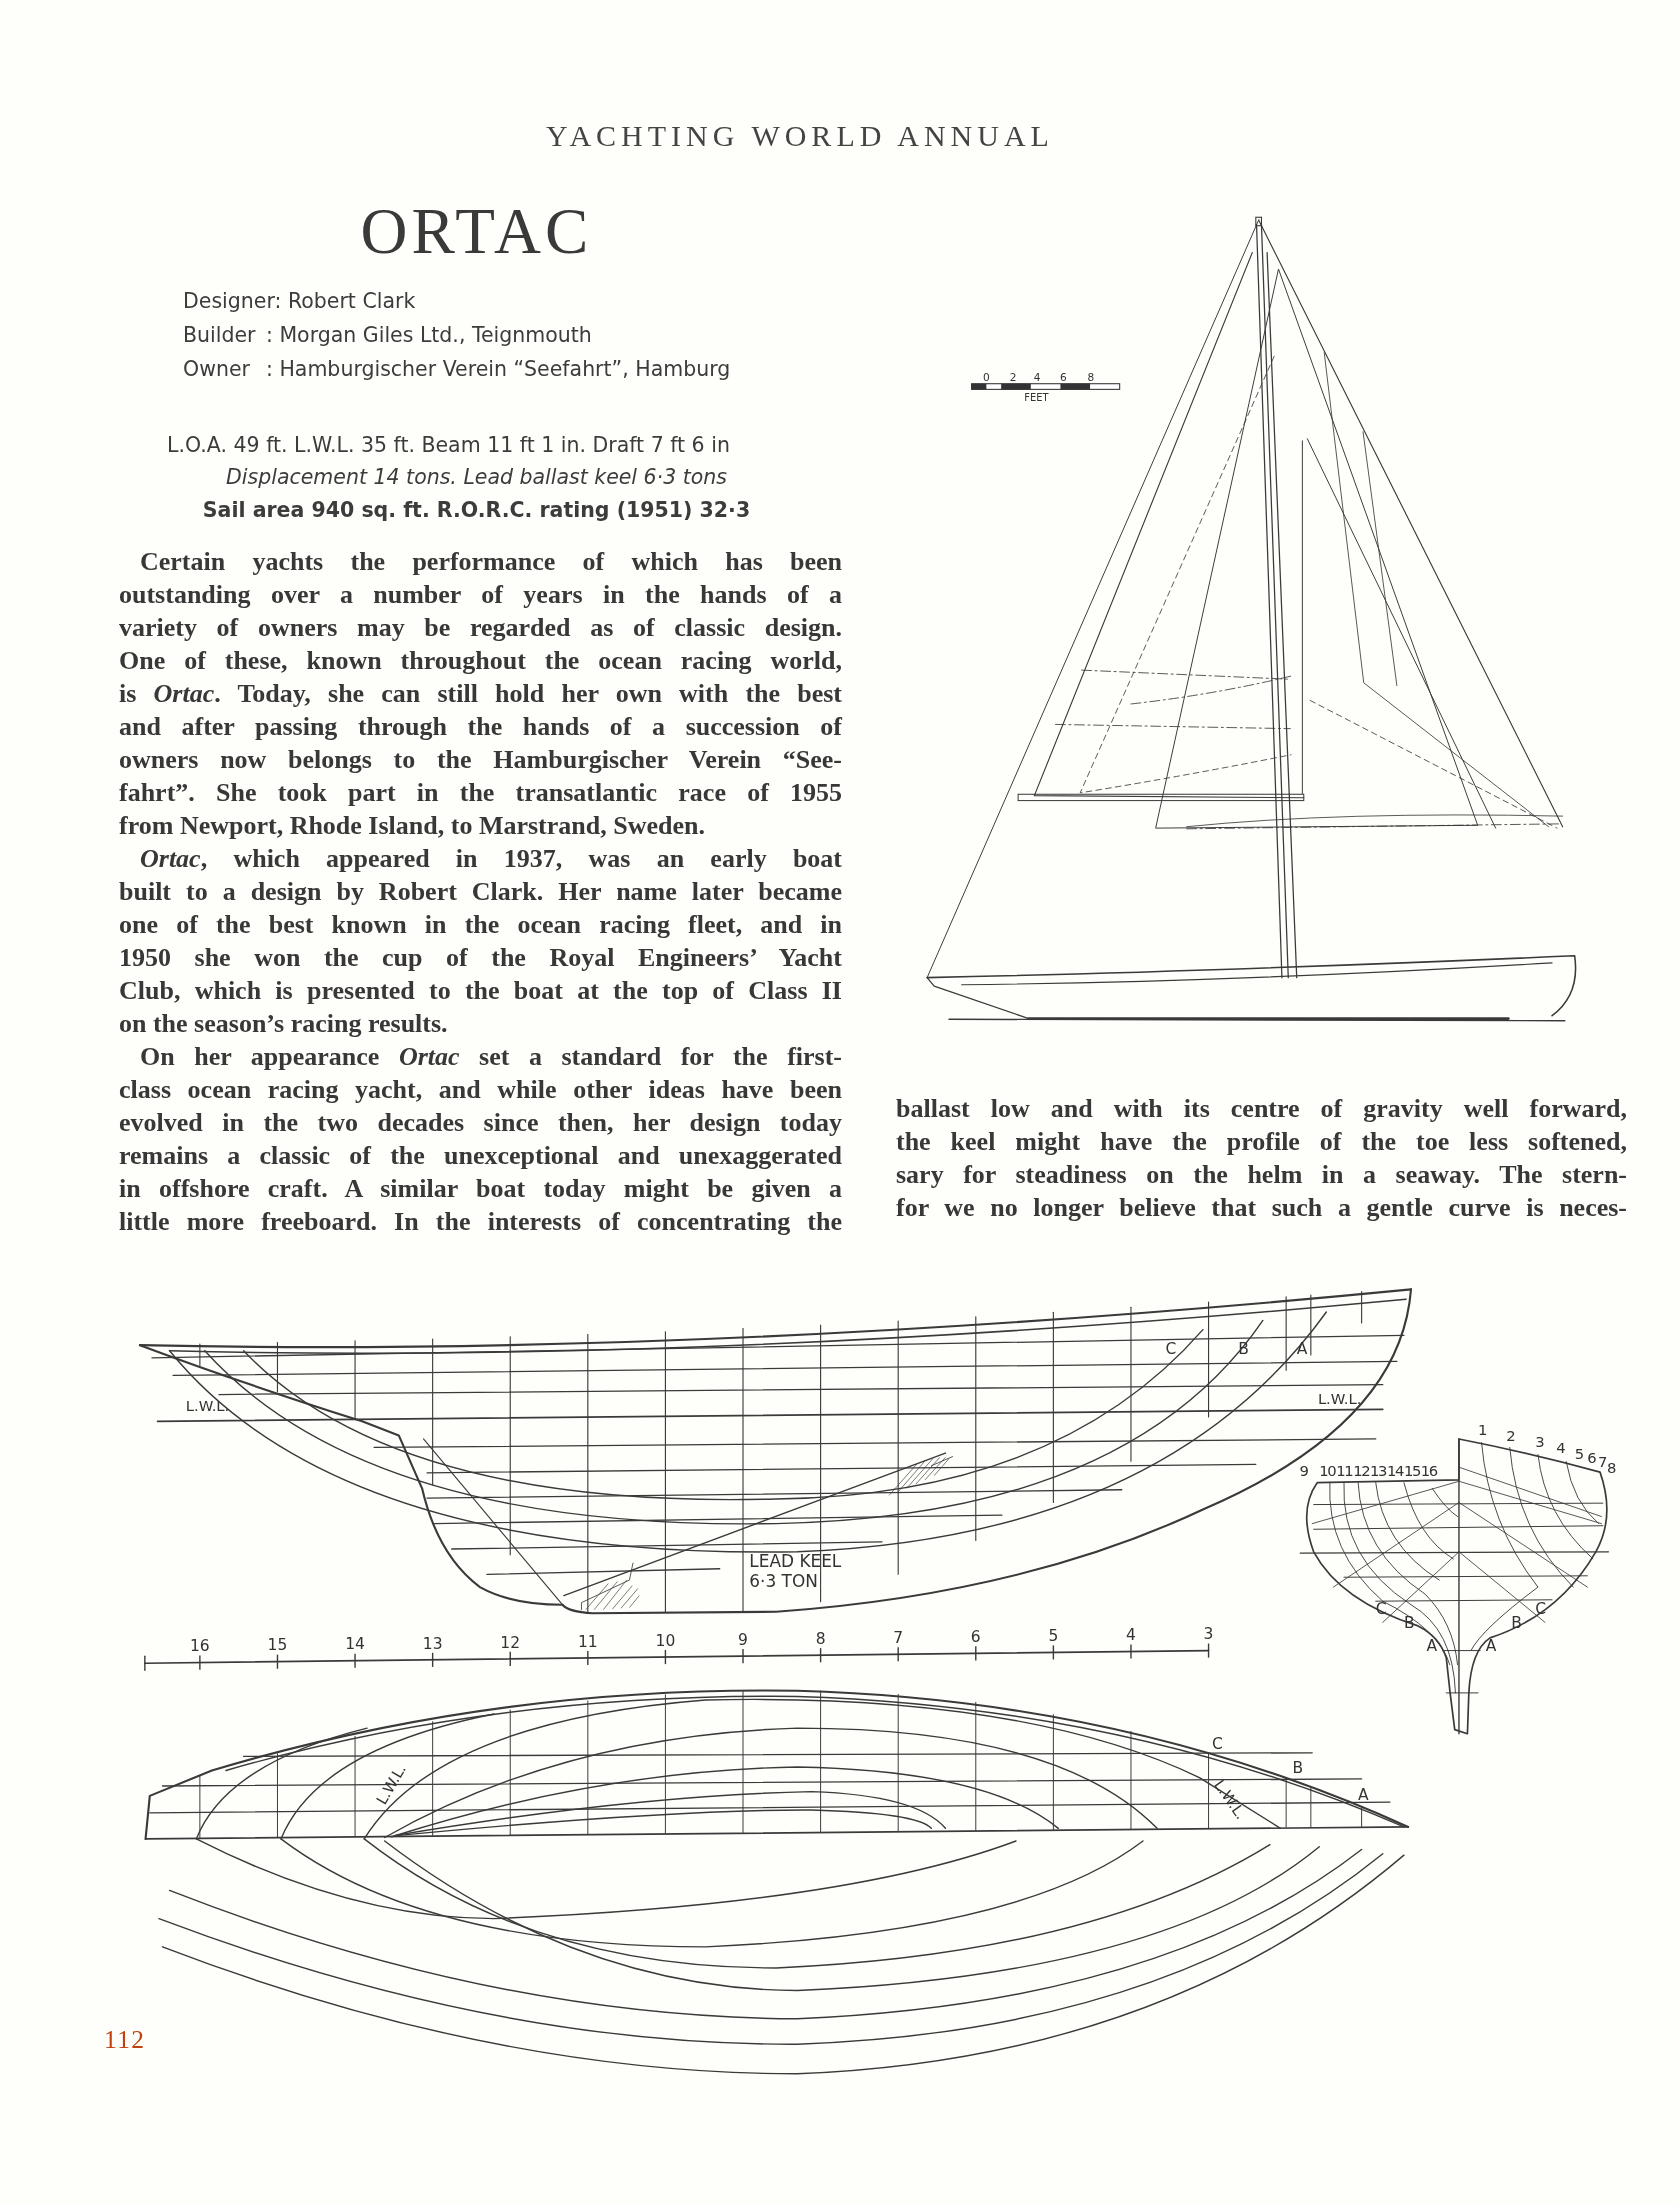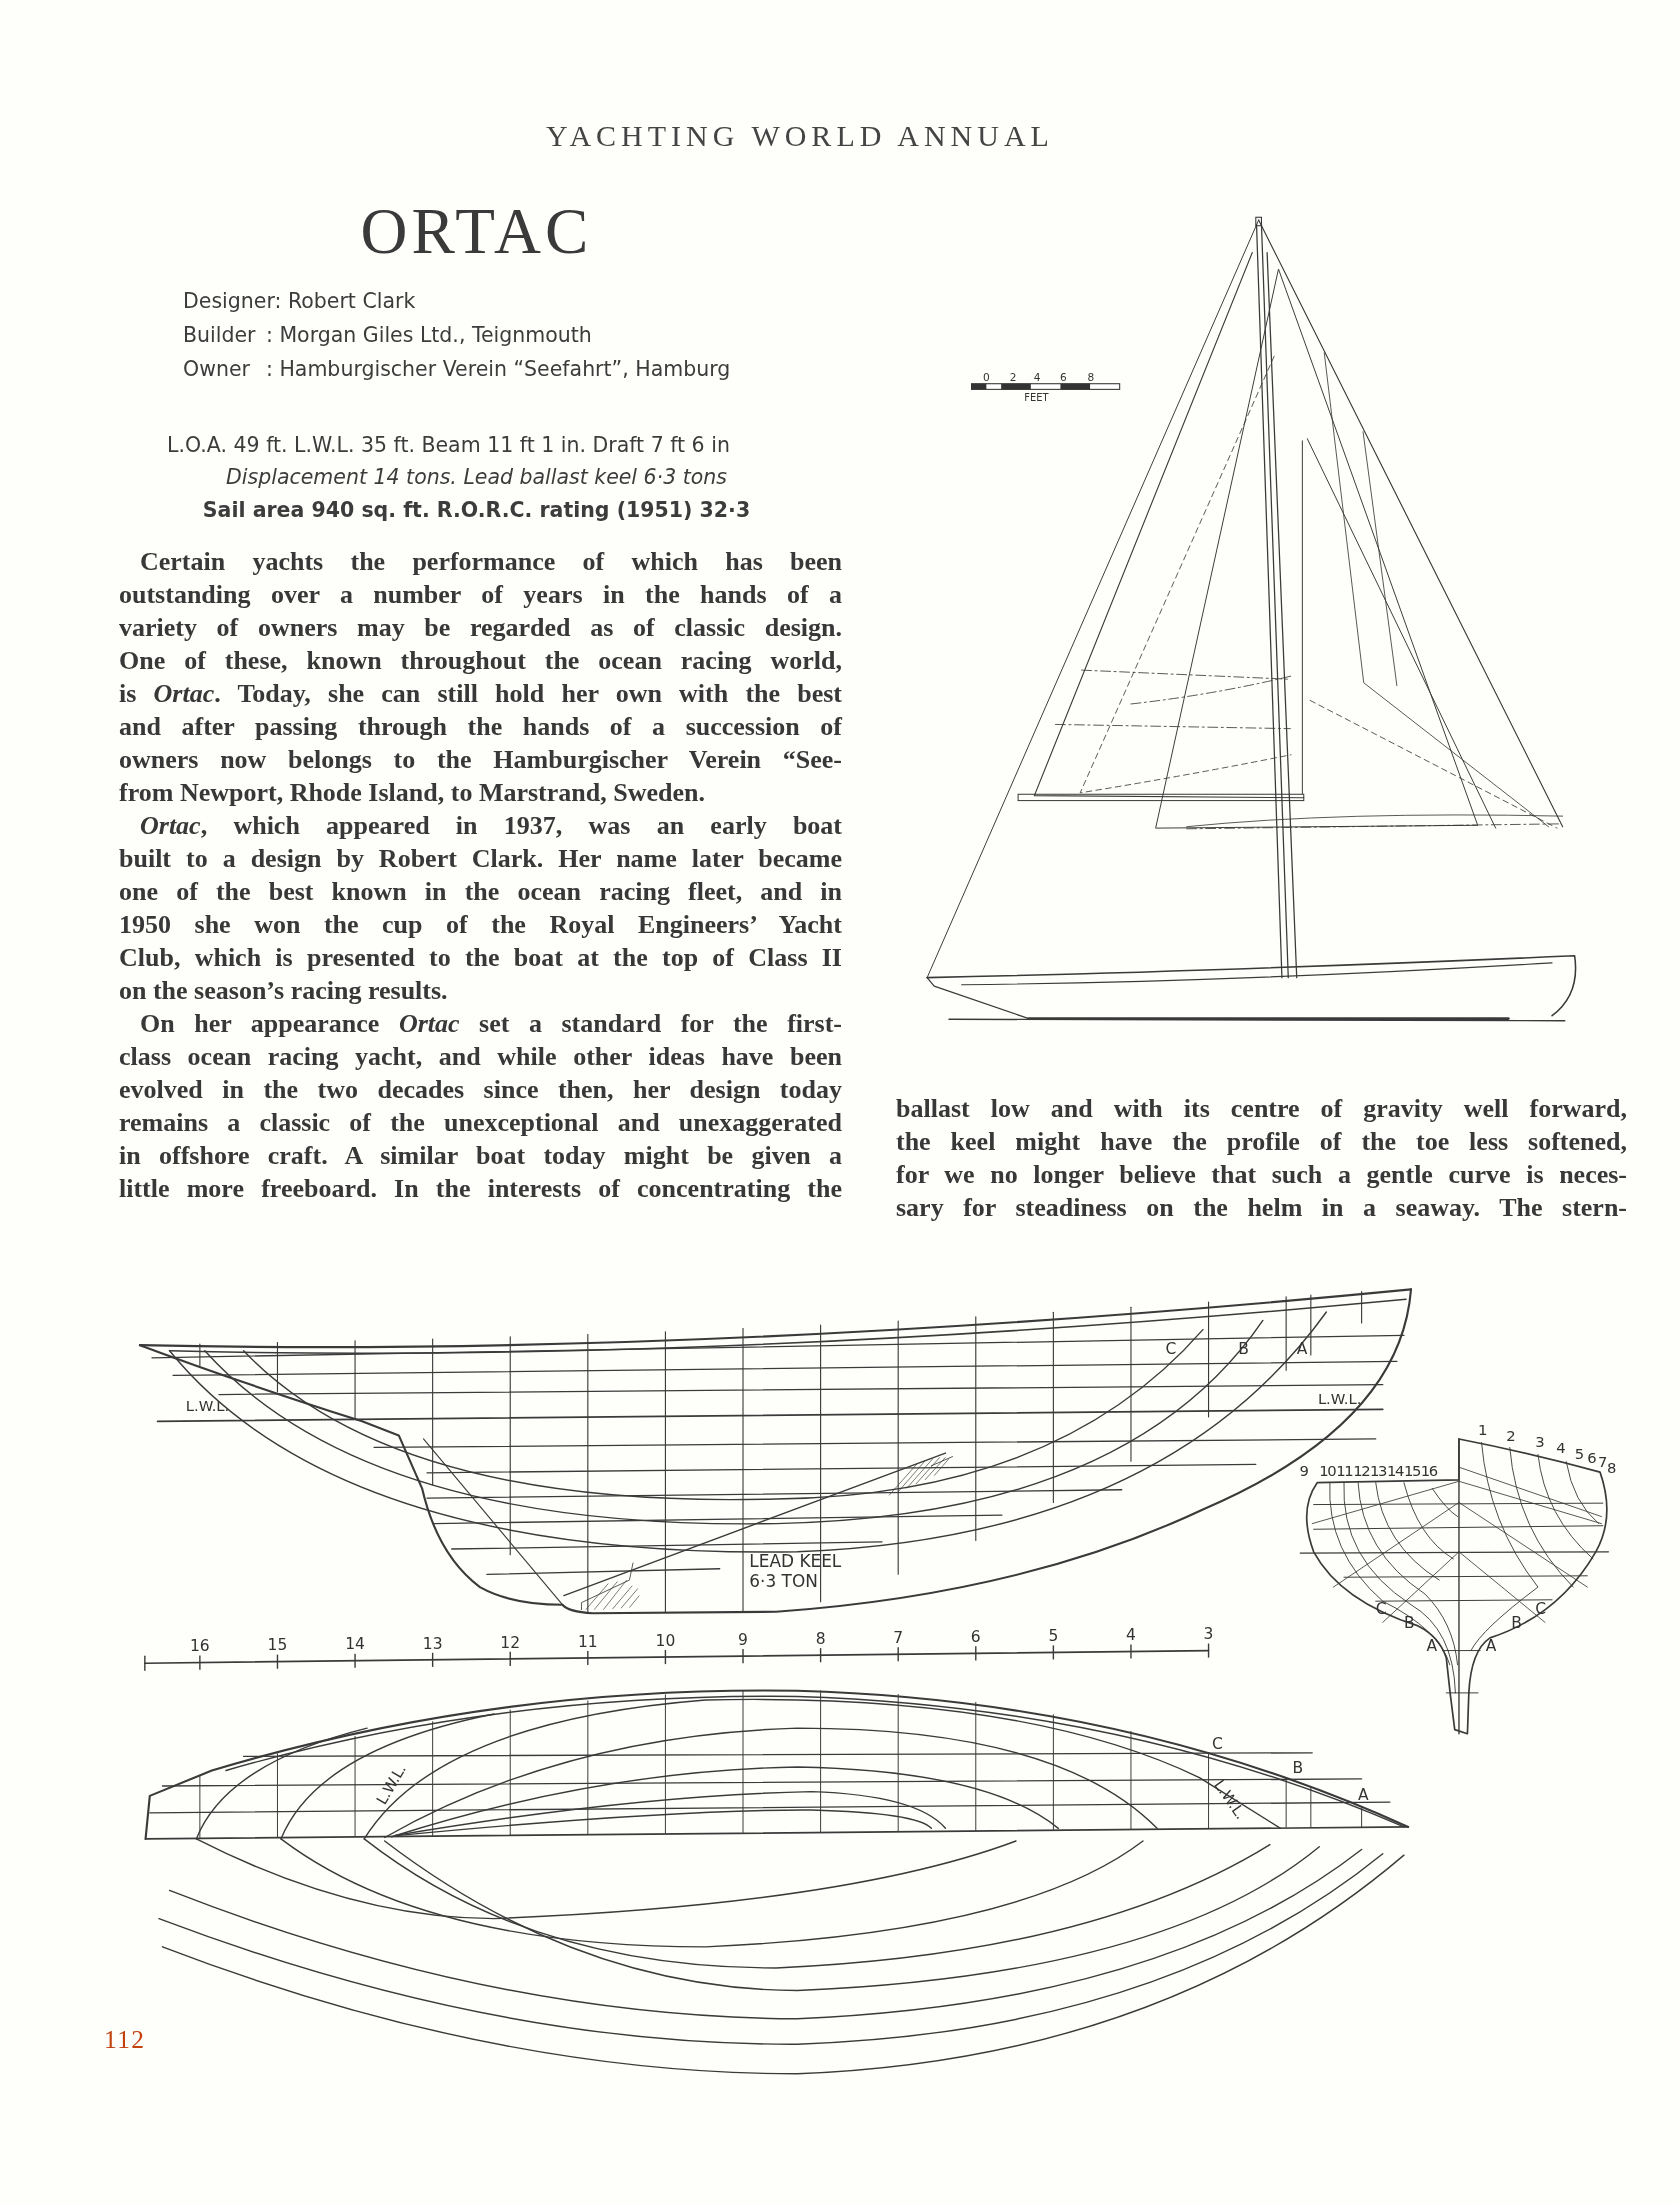--- a/index.html
+++ b/index.html
@@ -67,39 +67,40 @@
 </div>
 
 <div id="col-left" class="col">
     <span class="line indent">Certain yachts the performance of which has been</span>
     <span class="line">outstanding over a number of years in the hands of a</span>
     <span class="line">variety of owners may be regarded as of classic design.</span>
     <span class="line">One of these, known throughout the ocean racing world,</span>
     <span class="line">is <i>Ortac</i>. Today, she can still hold her own with the best</span>
     <span class="line">and after passing through the hands of a succession of</span>
     <span class="line">owners now belongs to the Hamburgischer Verein “See-</span>
+    <span class="line">fahrt”. She took part in the transatlantic race of 1955</span>
     <span class="line last">from Newport, Rhode Island, to Marstrand, Sweden.</span>
     <span class="line indent"><i>Ortac</i>, which appeared in 1937, was an early boat</span>
     <span class="line">built to a design by Robert Clark. Her name later became</span>
     <span class="line">one of the best known in the ocean racing fleet, and in</span>
     <span class="line">1950 she won the cup of the Royal Engineers’ Yacht</span>
     <span class="line">Club, which is presented to the boat at the top of Class II</span>
     <span class="line last">on the season’s racing results.</span>
     <span class="line indent">On her appearance <i>Ortac</i> set a standard for the first-</span>
     <span class="line">class ocean racing yacht, and while other ideas have been</span>
     <span class="line">evolved in the two decades since then, her design today</span>
     <span class="line">remains a classic of the unexceptional and unexaggerated</span>
     <span class="line">in offshore craft. A similar boat today might be given a</span>
     <span class="line">little more freeboard. In the interests of concentrating the</span>
   </div>
 <div id="col-right" class="col">
     <span class="line">ballast low and with its centre of gravity well forward,</span>
     <span class="line">the keel might have the profile of the toe less softened,</span>
+    <span class="line">sary for steadiness on the helm in a seaway. The stern-</span>
     <span class="line">for we no longer believe that such a gentle curve is neces-</span>
-    <span class="line">sary for steadiness on the helm in a seaway. The stern-</span>
   </div>
 
 <div id="page-number" class="abs">112</div>
 
 <svg width="1680" height="2205" viewBox="0 0 2381 3126">
 
   <g>
 
     <g>
       <rect x="1377" y="544" width="210" height="8" fill="#fff" stroke="#333" stroke-width="1.5"></rect>

